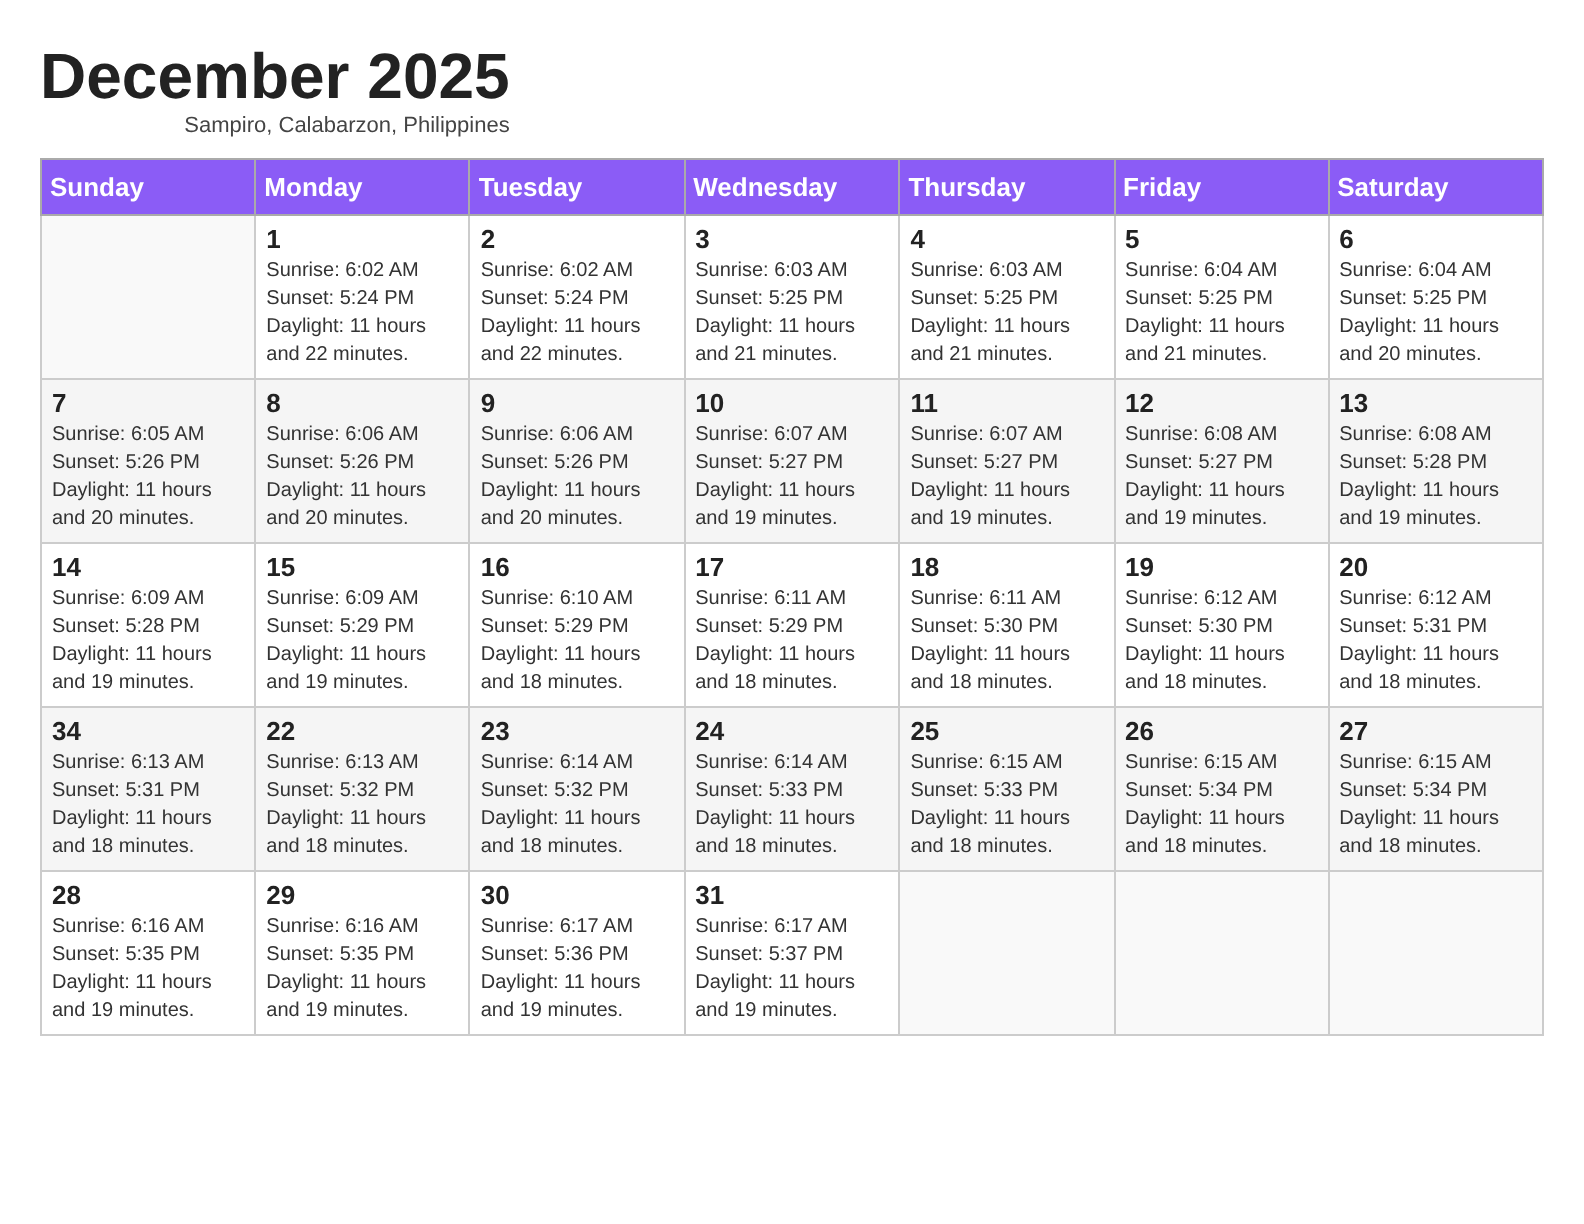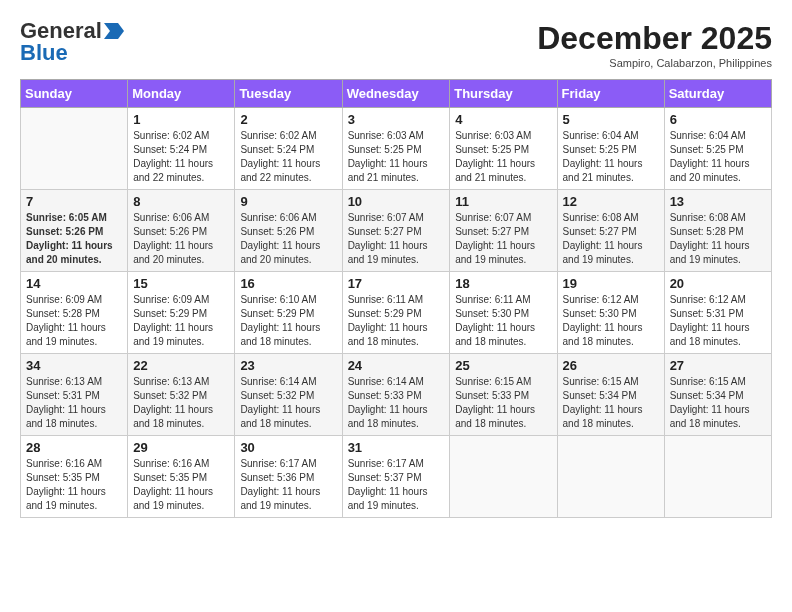--- a/index.html
+++ b/index.html
@@ -97,29 +97,20 @@
       background-color: #fff;
     }
     .calendar tbody tr:nth-child(odd) td.empty {
       background-color: #f9f9f9;
     }
   </style>
 </head>
 <body>
 
 <div class="header">
-  <div class="logo">
-    <div class="logo-line">
-      <span class="logo-text">General</span>
-      <svg class="logo-arrow" viewBox="0 0 20 16">
-        <polygon points="0,0 14,0 20,8 14,16 0,16 6,8" fill="#1a6ab5"></polygon>
-      </svg>
-    </div>
-    <span class="logo-text"><span class="blue">Blue</span></span>
-  </div>
   <div class="title-block">
     <div class="month-title">December 2025</div>
     <div class="location">Sampiro, Calabarzon, Philippines</div>
   </div>
 </div>
 
 <table class="calendar">
   <thead>
     <tr>
     <th>Sunday</th>
@@ -167,21 +158,21 @@
         <td>
           <span class="day-number">6</span>
           <div class="day-info" style="white-space: pre-line;">Sunrise: 6:04 AM
 Sunset: 5:25 PM
 Daylight: 11 hours and 20 minutes.</div>
         </td>
       </tr>
       <tr>
         <td>
           <span class="day-number">7</span>
-          <div class="day-info" style="white-space: pre-line; font-weight: bold;">Sunrise: 6:05 AM
+          <div class="day-info" style="white-space: pre-line;">Sunrise: 6:05 AM
 Sunset: 5:26 PM
 Daylight: 11 hours and 20 minutes.</div>
         </td>
         <td>
           <span class="day-number">8</span>
           <div class="day-info" style="white-space: pre-line;">Sunrise: 6:06 AM
 Sunset: 5:26 PM
 Daylight: 11 hours and 20 minutes.</div>
         </td>
         <td>

